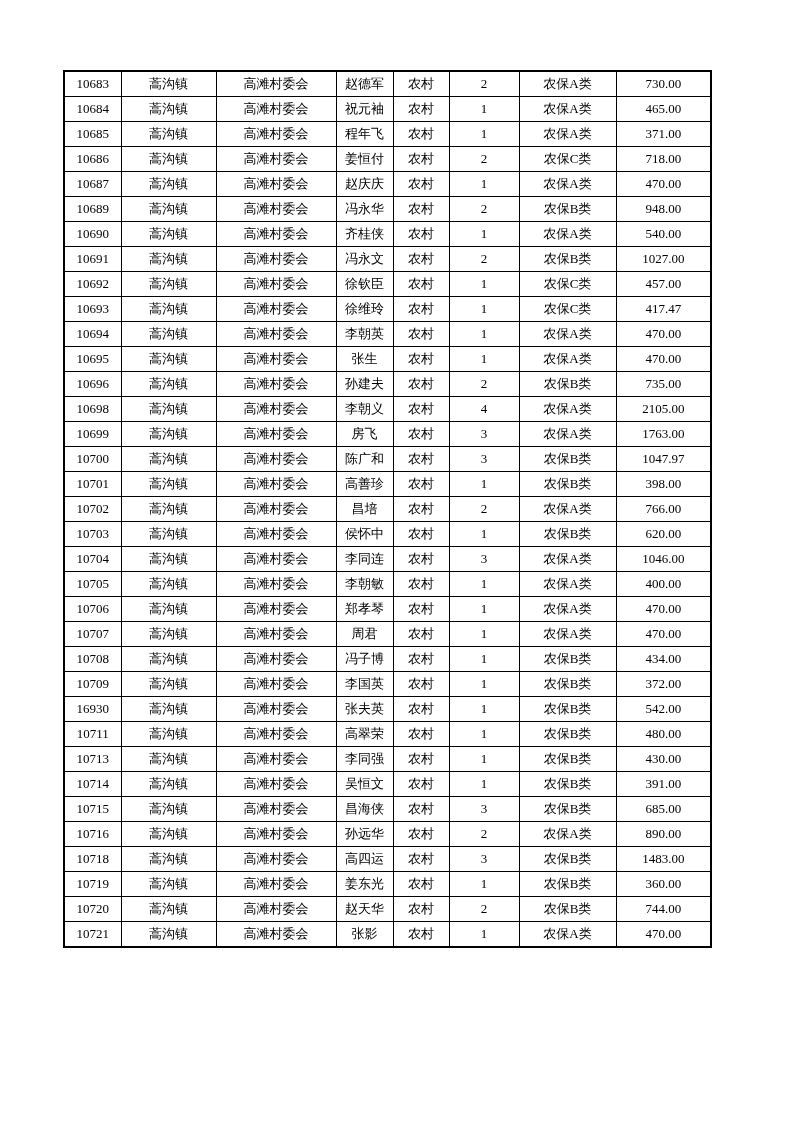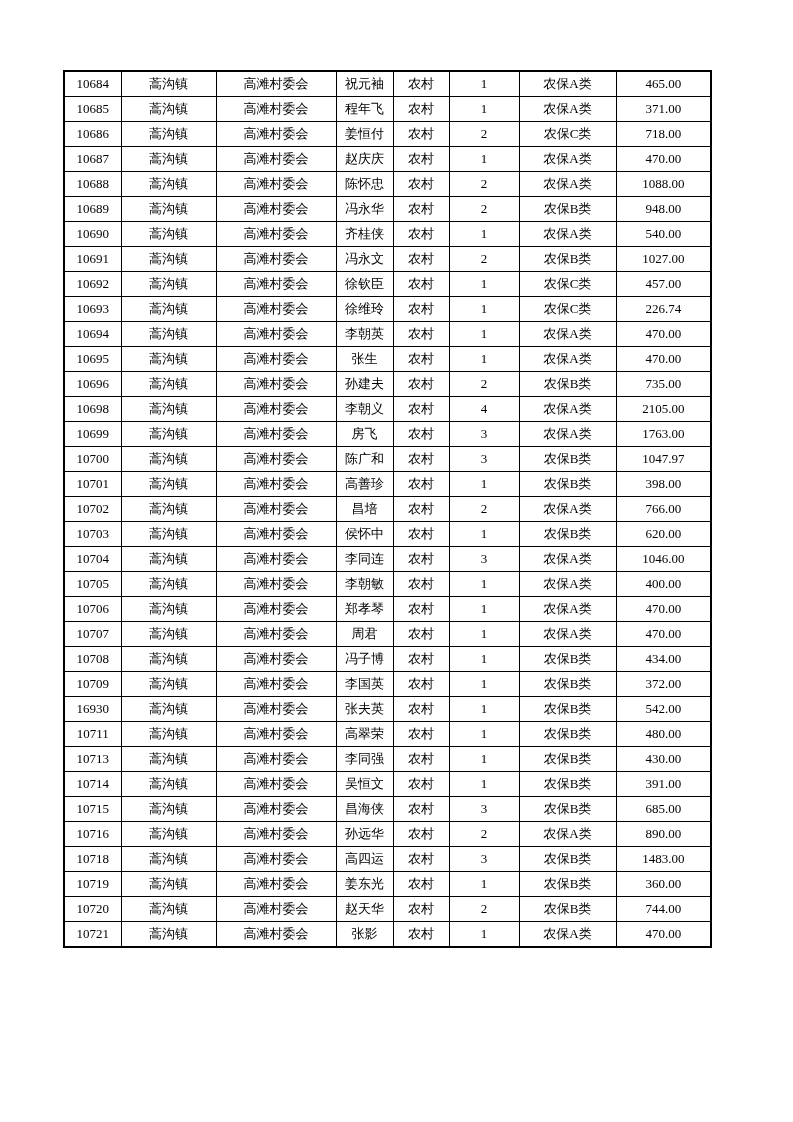--- a/index.html
+++ b/index.html
@@ -63,20 +63,30 @@
       <col class="c-serial">
       <col class="c-town">
       <col class="c-village">
       <col class="c-name">
       <col class="c-res">
       <col class="c-count">
       <col class="c-category">
       <col class="c-amount">
     </colgroup>
     <tbody id="table-body">
+  <tr>
+    <td>10683</td>
+    <td>蒿沟镇</td>
+    <td>高滩村委会</td>
+    <td>赵德军</td>
+    <td>农村</td>
+    <td>2</td>
+    <td>农保A类</td>
+    <td>730.00</td>
+  </tr>
 
   <tr>
     <td>10684</td>
     <td>蒿沟镇</td>
     <td>高滩村委会</td>
     <td>祝元袖</td>
     <td>农村</td>
     <td>1</td>
     <td>农保A类</td>
     <td>465.00</td>
@@ -108,30 +118,20 @@
     <td>10687</td>
     <td>蒿沟镇</td>
     <td>高滩村委会</td>
     <td>赵庆庆</td>
     <td>农村</td>
     <td>1</td>
     <td>农保A类</td>
     <td>470.00</td>
   </tr>
 
-  <tr>
-    <td>10688</td>
-    <td>蒿沟镇</td>
-    <td>高滩村委会</td>
-    <td>陈怀忠</td>
-    <td>农村</td>
-    <td>2</td>
-    <td>农保A类</td>
-    <td>1088.00</td>
-  </tr>
 
   <tr>
     <td>10689</td>
     <td>蒿沟镇</td>
     <td>高滩村委会</td>
     <td>冯永华</td>
     <td>农村</td>
     <td>2</td>
     <td>农保B类</td>
     <td>948.00</td>
@@ -171,21 +171,21 @@
   </tr>
 
   <tr>
     <td>10693</td>
     <td>蒿沟镇</td>
     <td>高滩村委会</td>
     <td>徐维玲</td>
     <td>农村</td>
     <td>1</td>
     <td>农保C类</td>
-    <td>226.74</td>
+    <td>417.47</td>
   </tr>
 
   <tr>
     <td>10694</td>
     <td>蒿沟镇</td>
     <td>高滩村委会</td>
     <td>李朝英</td>
     <td>农村</td>
     <td>1</td>
     <td>农保A类</td>

